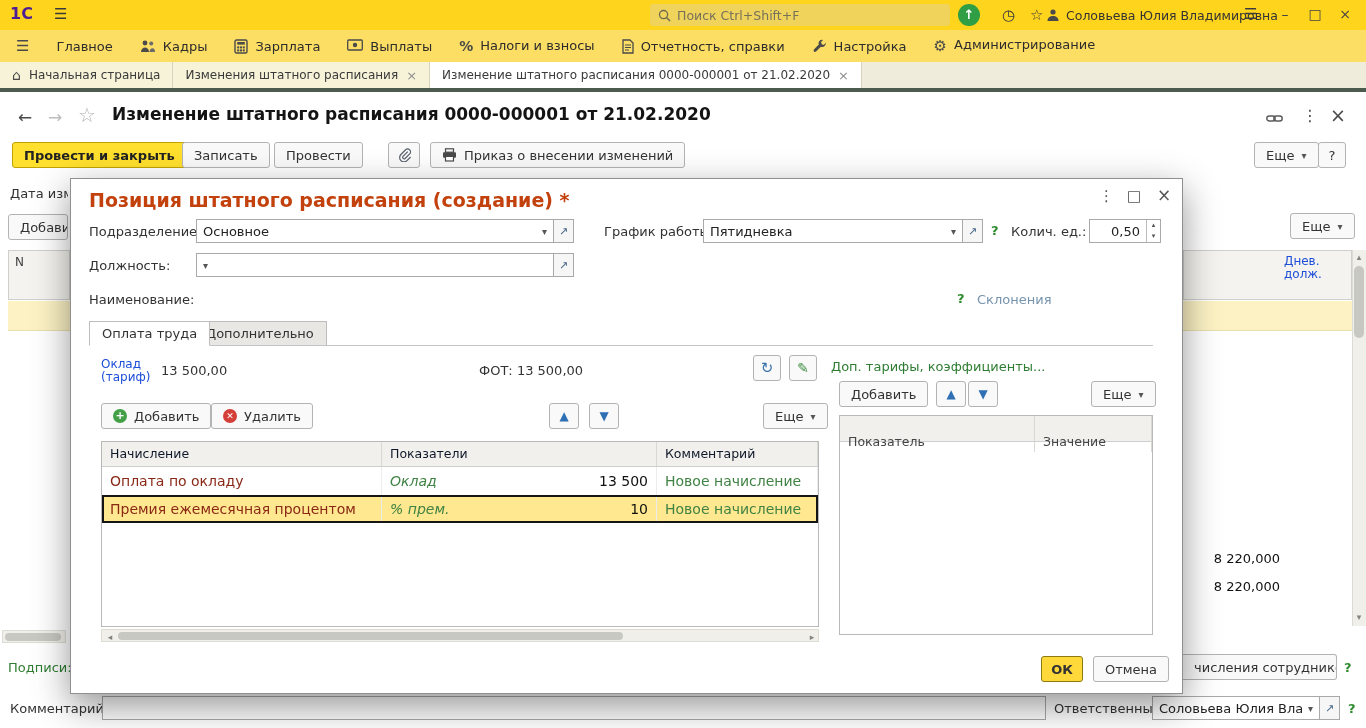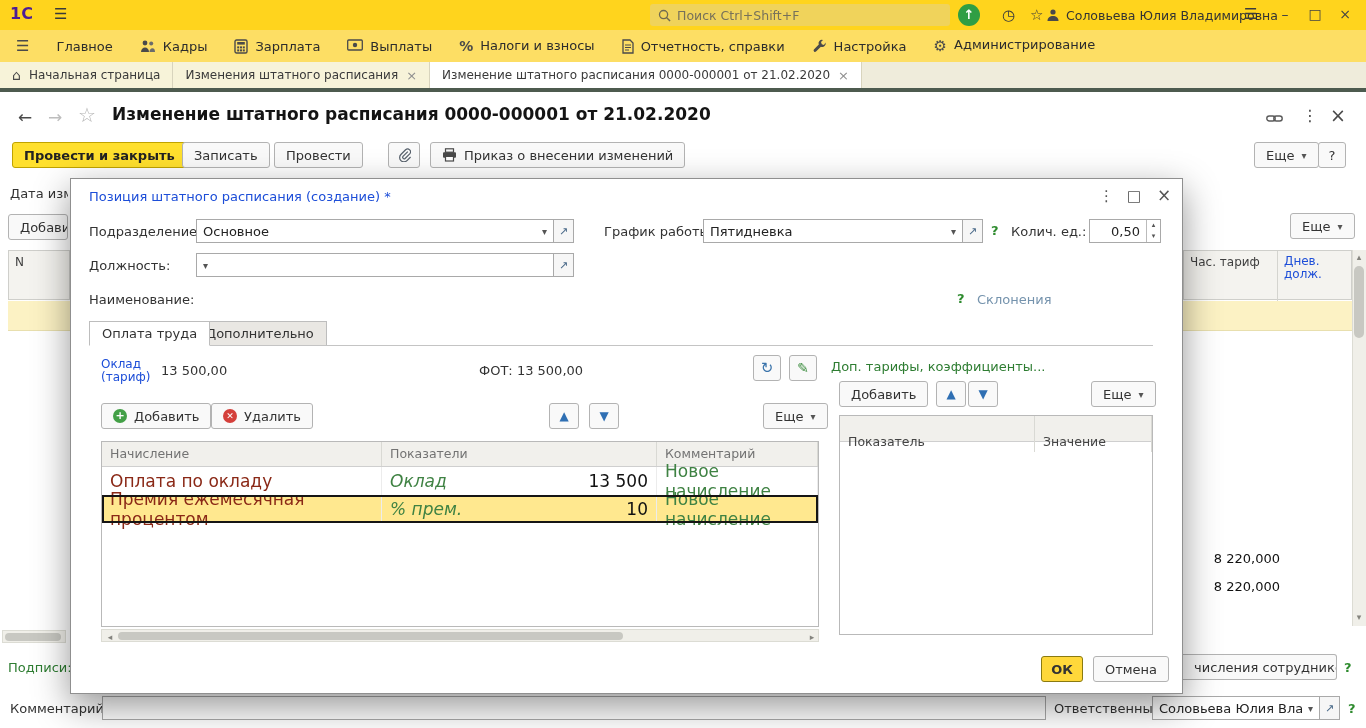--- a/index.html
+++ b/index.html
@@ -48,35 +48,35 @@
 .link.blue{color:#7593ad}
 .qmark{position:absolute;color:#2e8b2e;font-weight:bold;font-size:13px;cursor:pointer}
 .field{position:absolute;height:24px;background:#fff;border:1px solid #a9a9a9;display:flex;align-items:center;font-size:13px;color:#222}
 .field .val{flex:1;padding:0 6px;white-space:nowrap;overflow:hidden}
 .field .cdd{flex:0 0 17px;text-align:center;color:#555;font-size:10px;cursor:pointer}
 .openbtn{position:absolute;width:20px;height:24px;background:#f6f6f6;border:1px solid #a9a9a9;border-left:none;display:flex;align-items:center;justify-content:center;font-size:11px;color:#4c6b8a;cursor:pointer}
 .spin{flex:0 0 14px;display:flex;flex-direction:column;border-left:1px solid #bbb;height:100%}
 .spin span{flex:1;font-size:7px;line-height:10px;text-align:center;color:#555;cursor:pointer}
 
 .modal{position:absolute;left:70px;top:178px;width:1113px;height:516px;background:#fff;border:1px solid #8f8f8f;box-shadow:0 12px 34px rgba(0,0,0,.42);z-index:30}
-.m-title{position:absolute;left:18px;top:10px;font-size:13px;font-weight:normal;color:#1d4ed8;white-space:nowrap}
+.m-title{position:absolute;left:18px;top:10px;font-size:19px;font-weight:bold;color:#c2410c;white-space:nowrap}
 .m-ico{position:absolute;top:8px;font-size:15px;color:#555;cursor:pointer}
 .mtab{position:absolute;top:142px;height:25px;display:flex;align-items:center;padding:0 12px;font-size:13px;border:1px solid #bdbdbd;background:#e9e7e3;color:#333;cursor:pointer}
 .mtab.active{background:#fff;border-bottom:1px solid #fff;z-index:2}
 .tabline{position:absolute;left:18px;top:166px;width:1064px;height:1px;background:#c4c4c4}
 .small{font-size:12px;color:#1d4ed8;line-height:13px}
 .iconbtn{position:absolute;width:28px;height:26px;background:#f9f9f9;border:1px solid #b3b3b3;border-radius:3px;display:flex;align-items:center;justify-content:center;cursor:pointer}
 .ic-plus{display:inline-block;width:14px;height:14px;border-radius:50%;background:#43a047;color:#fff;font-size:11px;font-weight:bold;line-height:14px;text-align:center}
 .ic-del{display:inline-block;width:14px;height:14px;border-radius:50%;background:#d43f3a;color:#fff;font-size:9px;font-weight:bold;line-height:14px;text-align:center}
 .arrowblue{color:#2f6fb3;font-size:12px}
 .acc-table{position:absolute;left:30px;top:262px;width:718px;height:186px;border:1px solid #b9b9b9;background:#fff;overflow:hidden}
-.acc-head{display:flex;height:25px;background:#f1f0ec;border-bottom:1px solid #cfcfcf;font-size:12.5px;color:#737373}
+.acc-head{display:flex;height:25px;background:#f1f0ec;border-bottom:1px solid #cfcfcf;font-size:12.5px;color:#0f172a}
 .acc-head div{padding:4px 8px;border-right:1px solid #d9d9d4}
 .w1{width:280px}.w2{width:275px}.w3{flex:1}
-.acc-row{display:flex;height:28px;align-items:flex-end;font-size:17px}
+.acc-row{display:flex;height:28px;align-items:flex-end;font-size:14px}
 .acc-row .c{padding:0 8px;border-right:1px solid #ececec;height:100%;display:flex;align-items:center}
 .acc-name{color:#8a2816}
 .c2i{display:flex;width:100%;align-items:center}
 .c2i .ind{flex:1;font-style:italic;color:#3f8243}
 .c2i .num{color:#111}
 .c-com{color:#3f8243}
 .acc-row.selected{background:#ffe88f;outline:2px solid #151515;outline-offset:-2px}
 .extra-table{position:absolute;left:768px;top:236px;width:314px;height:220px;border:1px solid #b9b9b9;background:#fff}
 .extra-head{display:flex;height:26px;background:#f1f0ec;border-bottom:1px solid #cfcfcf;font-size:12.5px;color:#444}
 .extra-head div{padding:18px 8px;border-right:1px solid #d9d9d4}
@@ -253,21 +253,20 @@
   <div class="btn partial" style="left:8px;top:214px;width:60px">
       <span>Добави</span>
     </div>
   <div class="btn" style="left:1290px;top:213px">
       <span>Еще</span>
       <span class="dd">▾</span>
     </div>
 
   <div class="hdrbox" style="left:8px;top:250px;width:62px;height:50px;padding:4px 6px">N</div>
   <div class="hdrbox" style="left:1183px;top:250px;width:169px;height:50px">
-    <div style="position:absolute;left:0;top:0;width:94px;height:50px;border-right:1px solid #d4d4cf;padding:4px 6px">Час. тариф</div>
     <div style="position:absolute;left:94px;top:0;width:75px;height:50px;padding:4px 6px">
       <div class="small">Днев.</div>
       <div class="small">долж.</div>
     </div>
   </div>
   <div class="yellowband" style="left:8px;top:301px;width:62px;height:30px"></div>
   <div class="yellowband" style="left:1183px;top:301px;width:169px;height:30px"></div>
   <div class="total" style="left:1190px;top:551px;width:90px">8 220,000</div>
   <div class="total" style="left:1190px;top:579px;width:90px">8 220,000</div>
 

